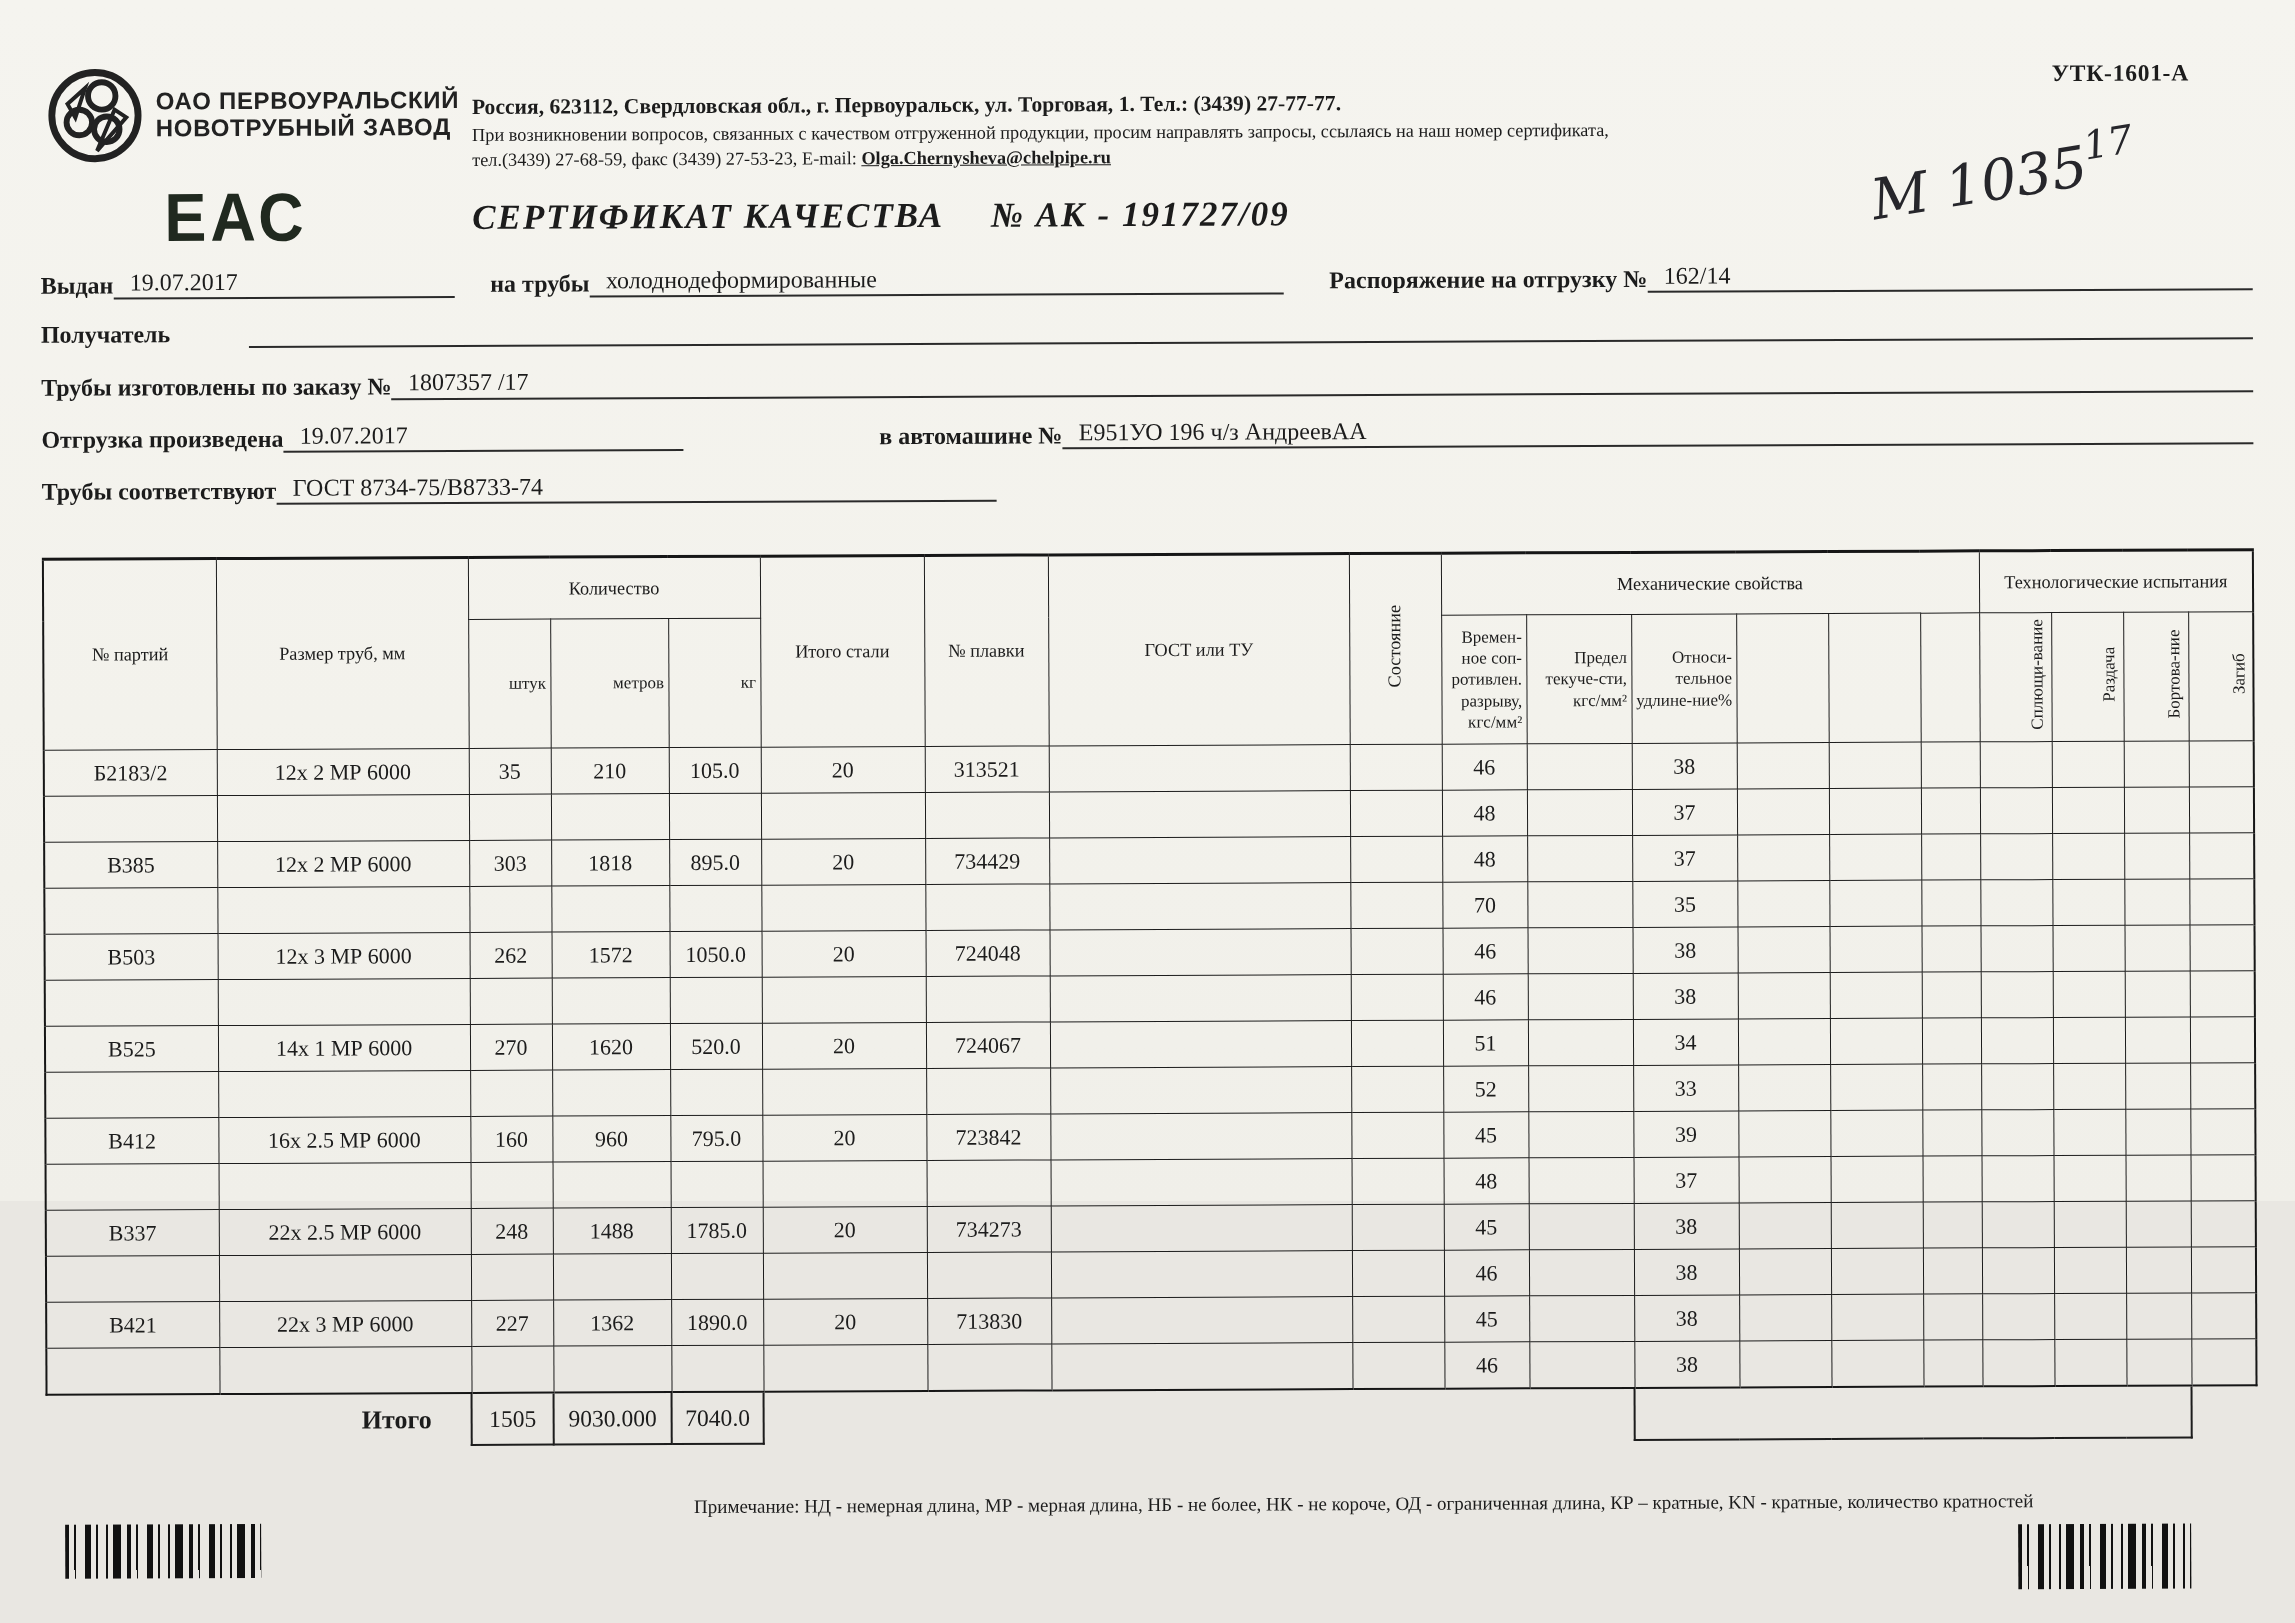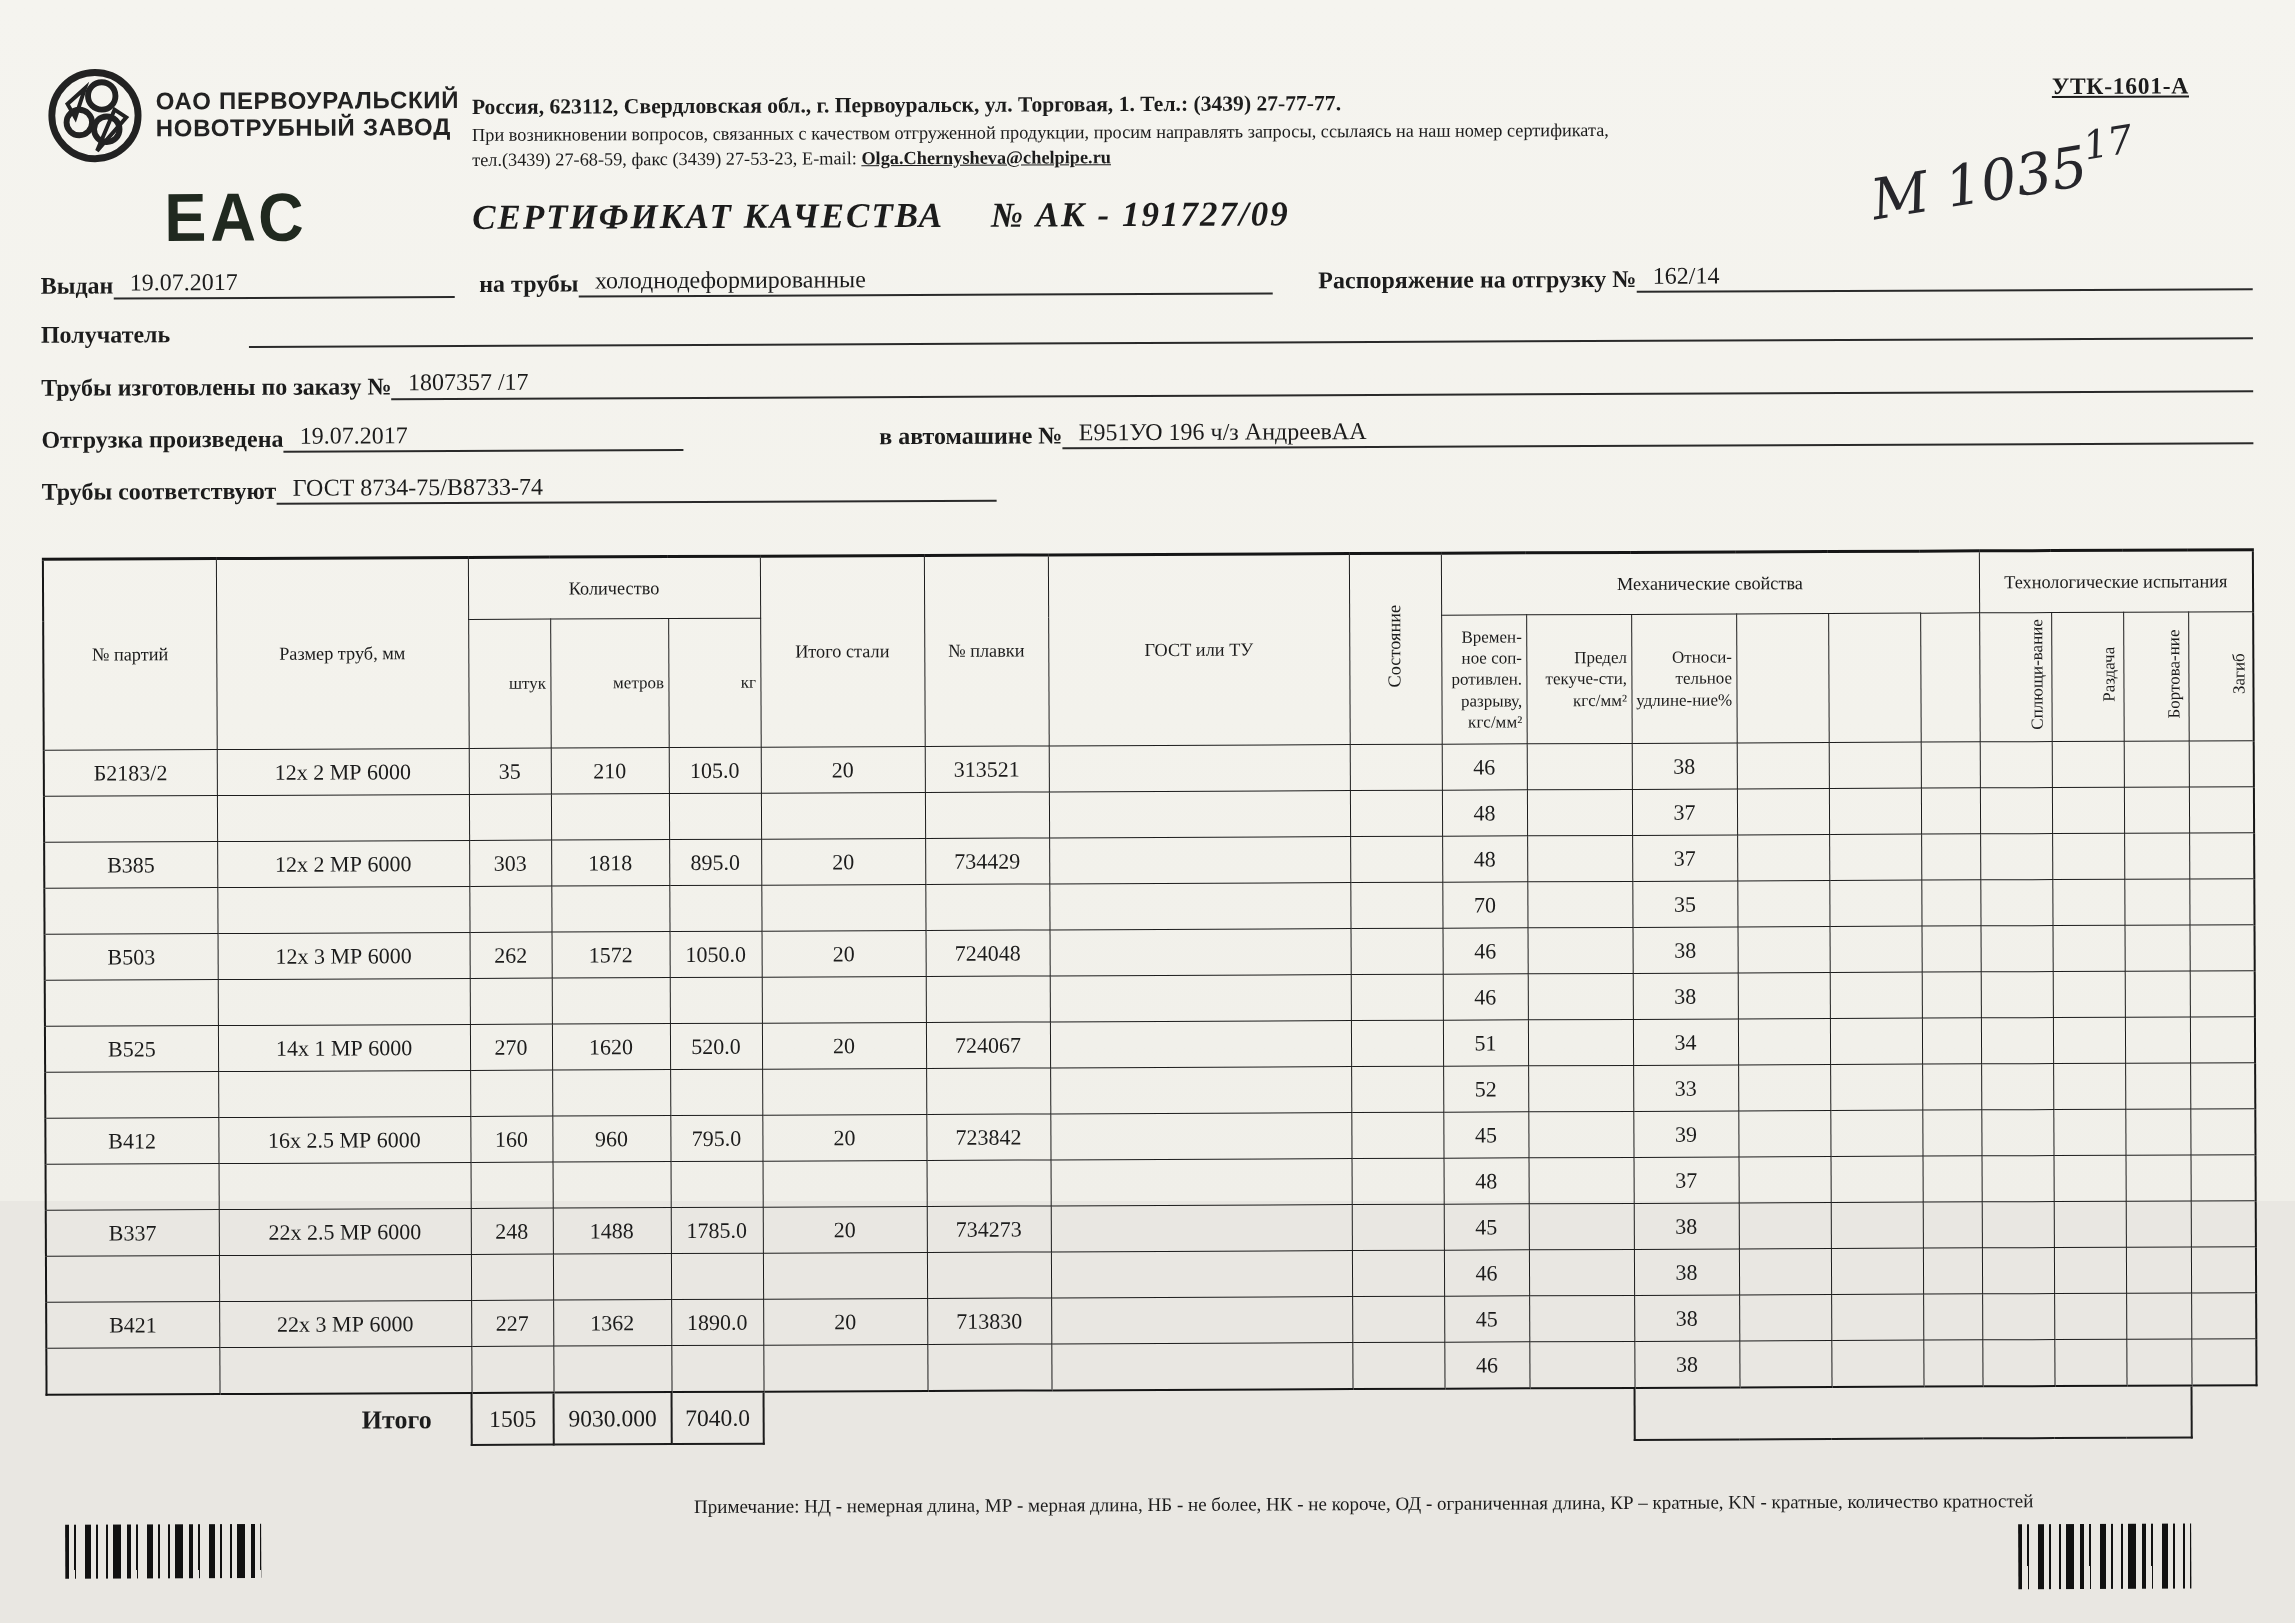--- a/index.html
+++ b/index.html
@@ -22,21 +22,21 @@
   .logo-text{font-family:"Liberation Sans",sans-serif;font-weight:bold;font-size:24px;line-height:1.12;letter-spacing:0.7px;color:#222;}
   .eac{position:absolute;left:167px;top:177px;font-family:"Liberation Sans",sans-serif;
        font-weight:900;font-size:63px;letter-spacing:3.9px;color:#20291f;transform:scaleY(1.08);}
 
   .addr-block{position:absolute;left:475px;top:92px;width:1375px;}
   .addr-line1{font-size:21.6px;font-weight:bold;}
   .addr-line2{font-size:18.3px;margin-top:5.2px;}
   .addr-line3{font-size:18.3px;margin-top:3.9px;}
   .email{text-decoration:underline;font-weight:bold;}
 
-  .form-code{position:absolute;left:2055px;top:77px;font-size:23.6px;font-weight:bold;letter-spacing:0.7px;text-decoration:underline;}
+  .form-code{position:absolute;left:2055px;top:64px;font-size:23.6px;font-weight:bold;letter-spacing:0.7px;}
   .handwritten{position:absolute;left:1872px;top:141px;font-family:"DejaVu Serif",serif;
       font-style:italic;font-size:56px;color:#26262b;transform:rotate(-9deg);white-space:nowrap;}
   .handwritten .hw-sup{font-size:39px;vertical-align:25px;}
 
   .cert-title{position:absolute;left:0;top:195px;width:1767px;text-align:center;
       font-size:35px;font-weight:bold;font-style:italic;letter-spacing:2px;white-space:nowrap;}
   .cert-title .cert-no{margin-left:36px;}
 
   
   .form-area{position:absolute;left:43px;top:265px;width:2212px;}
@@ -111,21 +111,21 @@
 
   <div class="cert-title">
     <span>СЕРТИФИКАТ КАЧЕСТВА</span>
     <span class="cert-no">№  АК - 191727/09</span>
   </div>
 
   <div class="form-area">
     <div class="fline">
       <span class="flabel">Выдан</span>
       <span class="fvalue" style="width:308px;">19.07.2017</span>
-      <span class="flabel" style="margin-left:25px;">на трубы</span>
+      <span class="flabel" style="margin-left:36px;">на трубы</span>
       <span class="fvalue" style="width:661px;">холоднодеформированные</span>
       <span class="flabel" style="margin-left:46px;">Распоряжение на отгрузку №</span>
       <span class="fvalue grow">162/14</span>
     </div>
     <div class="fline">
       <span class="flabel">Получатель</span>
       <span class="fvalue grow" style="margin-left:79px;"></span>
     </div>
     <div class="fline">
       <span class="flabel">Трубы изготовлены по заказу №</span>

